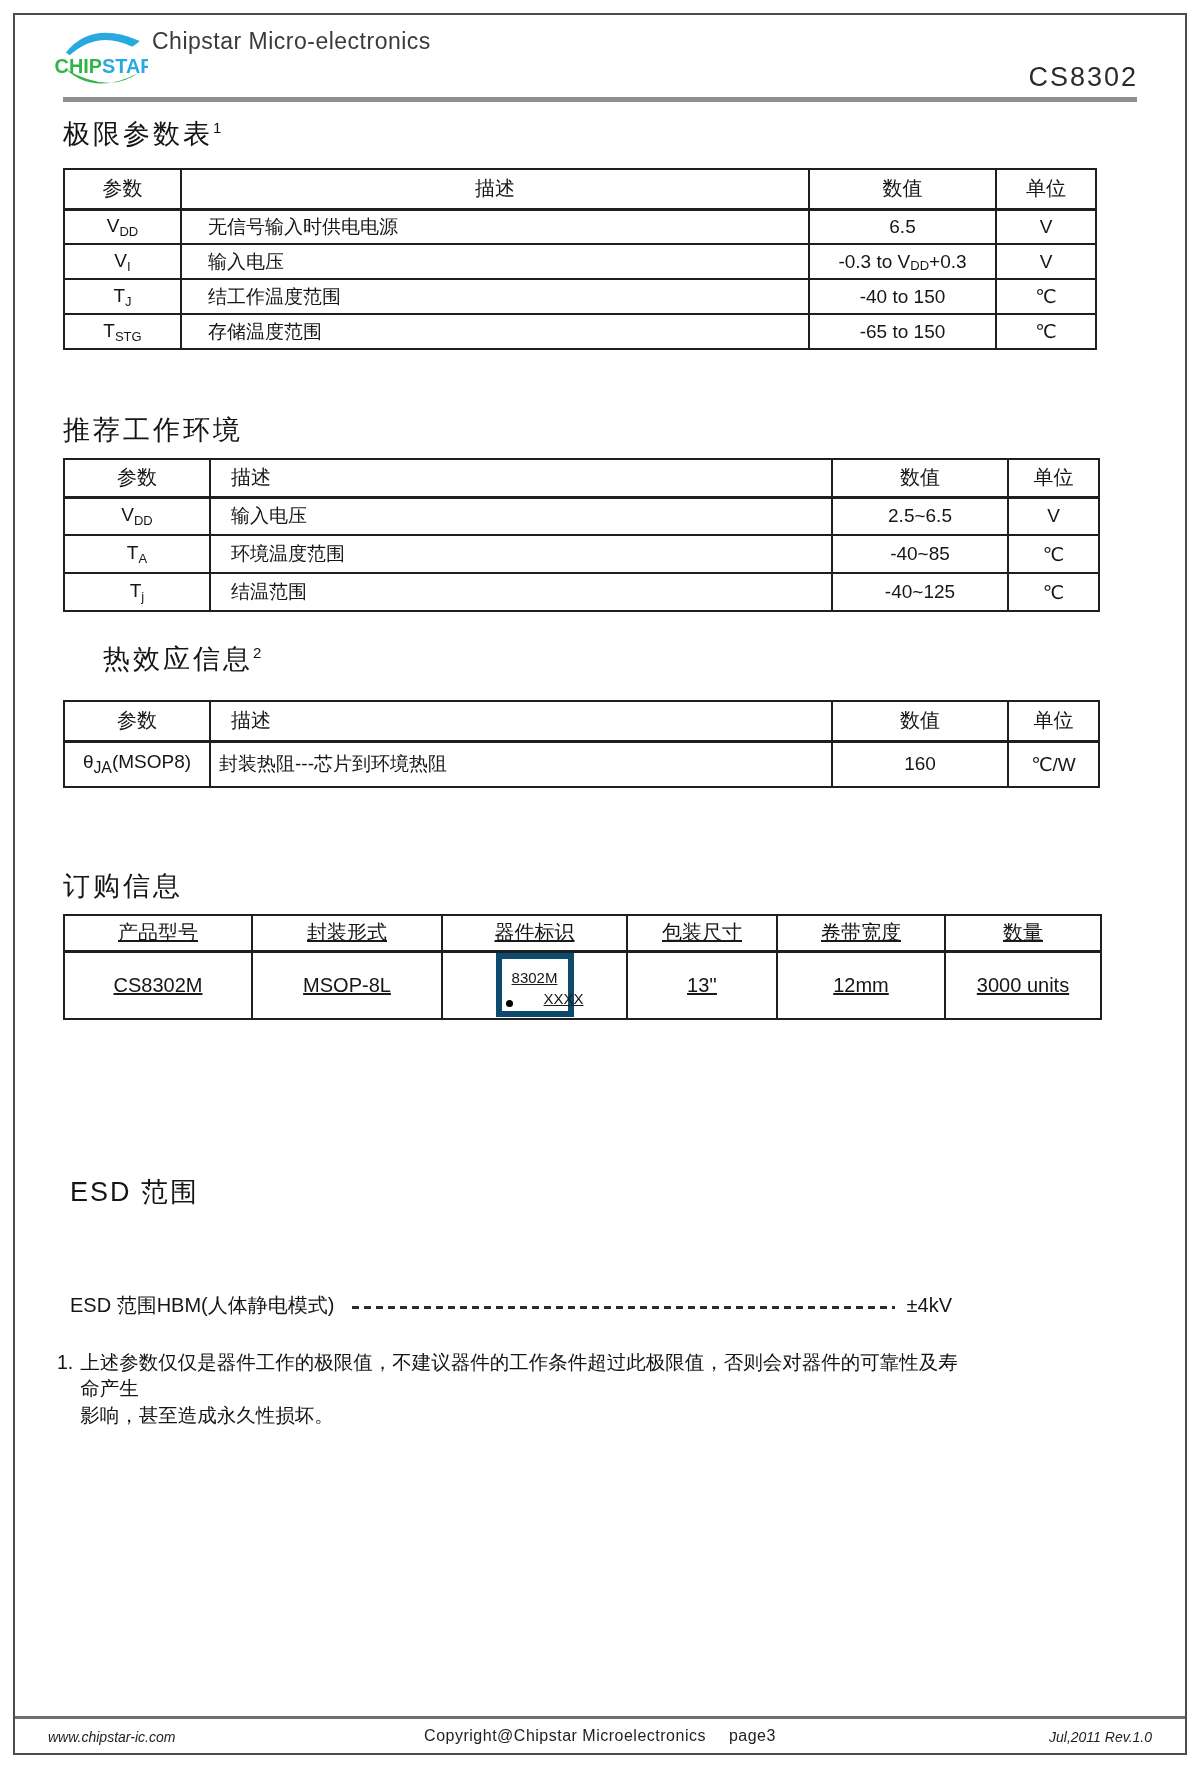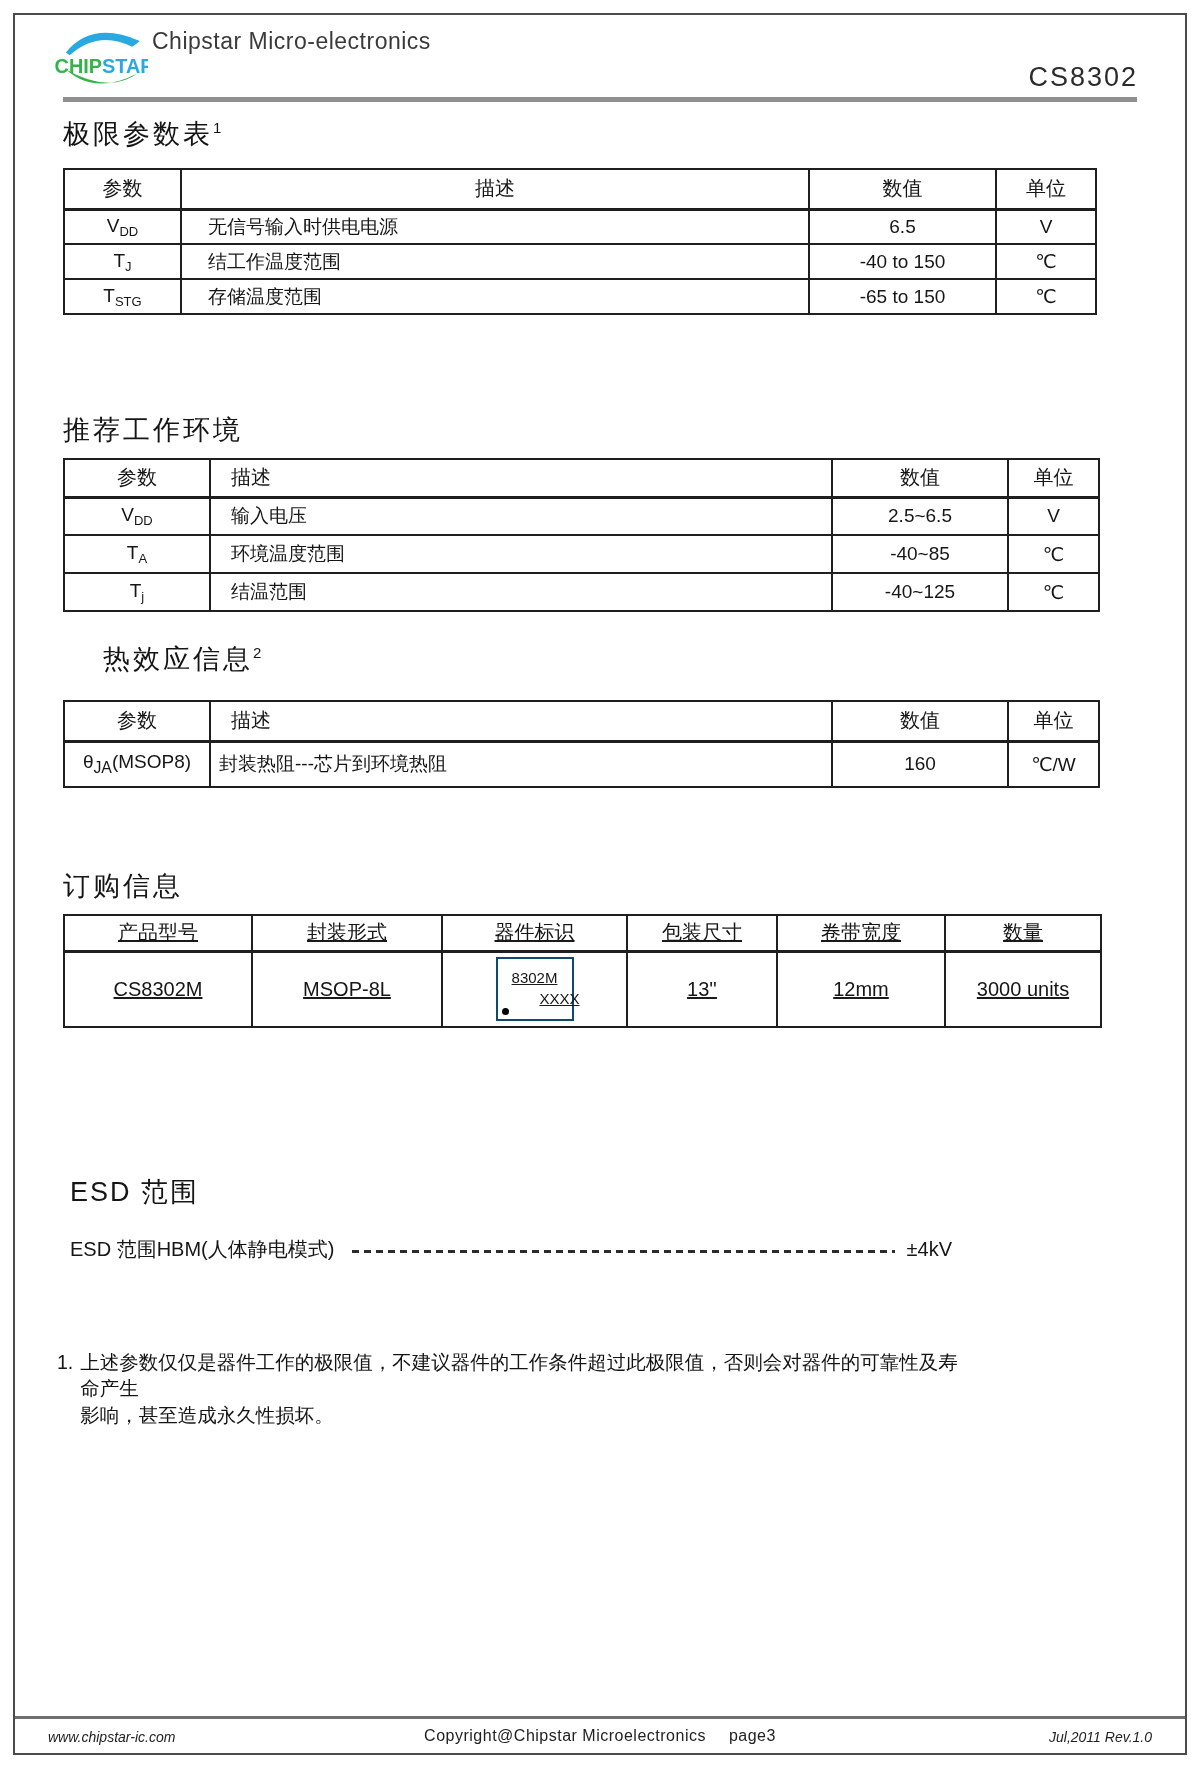--- a/index.html
+++ b/index.html
@@ -52,33 +52,33 @@
   #table-recomm tbody td { height:38px; }
   #table-recomm td.desc { padding-left:20px; }
 
   #table-thermal { top:700px; width:1035px; }
   #table-thermal thead th { height:40px; }
   #table-thermal tbody td { height:46px; }
   #table-thermal td.desc { padding-left:8px; }
 
   #table-ordering { top:914px; width:1037px;text-decoration:underline; }
   #table-ordering thead th { height:36px; }
-  #table-ordering tbody td { height:76px; font-size:20px; }
+  #table-ordering tbody td { height:68px; font-size:20px; }
 
   .mark-box {
     position:relative; width:78px; height:64px; margin:0 auto;
-    border:2px solid #0c4a6e; font-size:15px; text-align:center; padding-top:9px;
+    border:6px solid #0c4a6e; font-size:15px; text-align:center; padding-top:9px;
     line-height:1.35;
   }
   .mark-line2 { padding-left:10px;margin-left:32px; }
   .mark-dot { position:absolute; left:4px; bottom:4px; width:7px; height:7px; border-radius:50%; background:#000; }
 
   
   .esd-row { position:absolute; left:70px; width:882px; display:flex; align-items:center; font-size:20px; color:#161616; }
-  #esd-row-0 { top:1236px; }
+  #esd-row-0 { top:1292px; }
   #esd-row-1 { top:1268px; }
   .esd-label { white-space:nowrap; }
   .esd-dash { flex:1; height:3px; margin:4px 12px 0 18px;
     background:repeating-linear-gradient(90deg,#2c2c2c 0 7px,transparent 7px 12px); }
   .esd-value { white-space:nowrap; }
 
   
   .footnote { position:absolute; left:57px; top:1349px; width:912px; display:flex; font-size:19.5px; color:#141414; line-height:1.35; }
   .fn-num { margin-right:7px; }
 
@@ -125,20 +125,26 @@
           <th>描述</th>
           <th>数值</th>
           <th>单位</th>
         </tr>
       </thead>
       <tbody>
         <tr>
           <td class="param"><span>V</span><sub>DD</sub></td>
           <td class="desc">无信号输入时供电电源</td>
           <td>6.5</td>
+          <td>V</td>
+        </tr>
+        <tr>
+          <td class="param"><span>V</span><sub>I</sub></td>
+          <td class="desc">输入电压</td>
+          <td><span>-0.3 to V</span><span class="subsc">DD</span><span>+0.3</span></td>
           <td>V</td>
         </tr>
         <tr>
           <td class="param"><span>T</span><sub>J</sub></td>
           <td class="desc">结工作温度范围</td>
           <td>-40 to 150</td>
           <td>℃</td>
         </tr>
         <tr>
           <td class="param"><span>T</span><sub>STG</sub></td>

